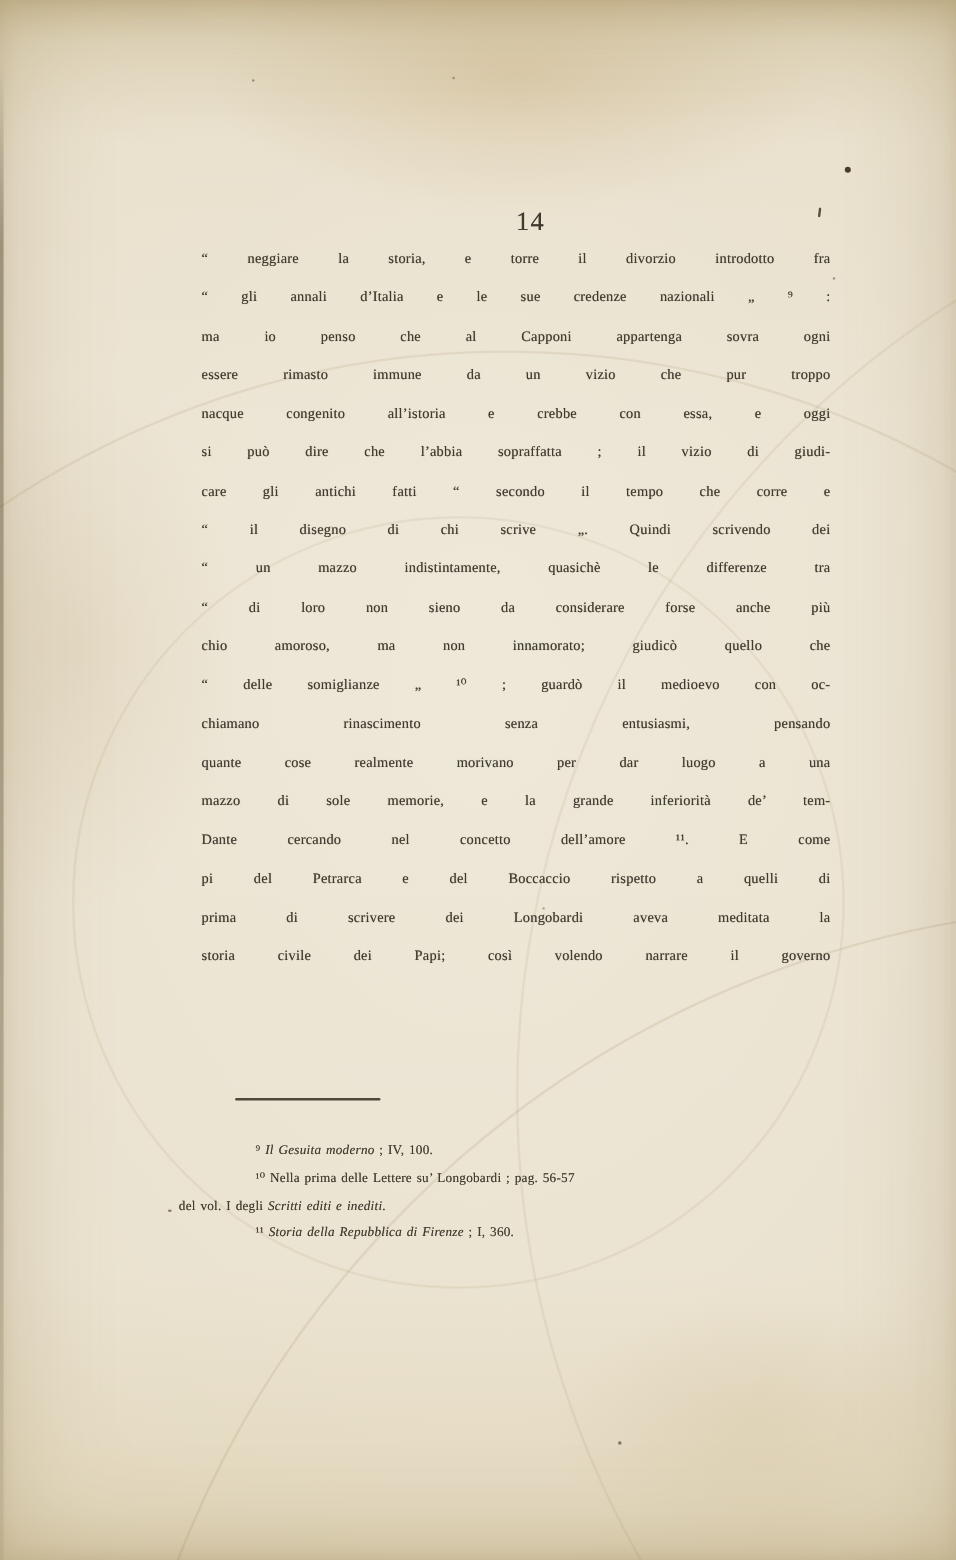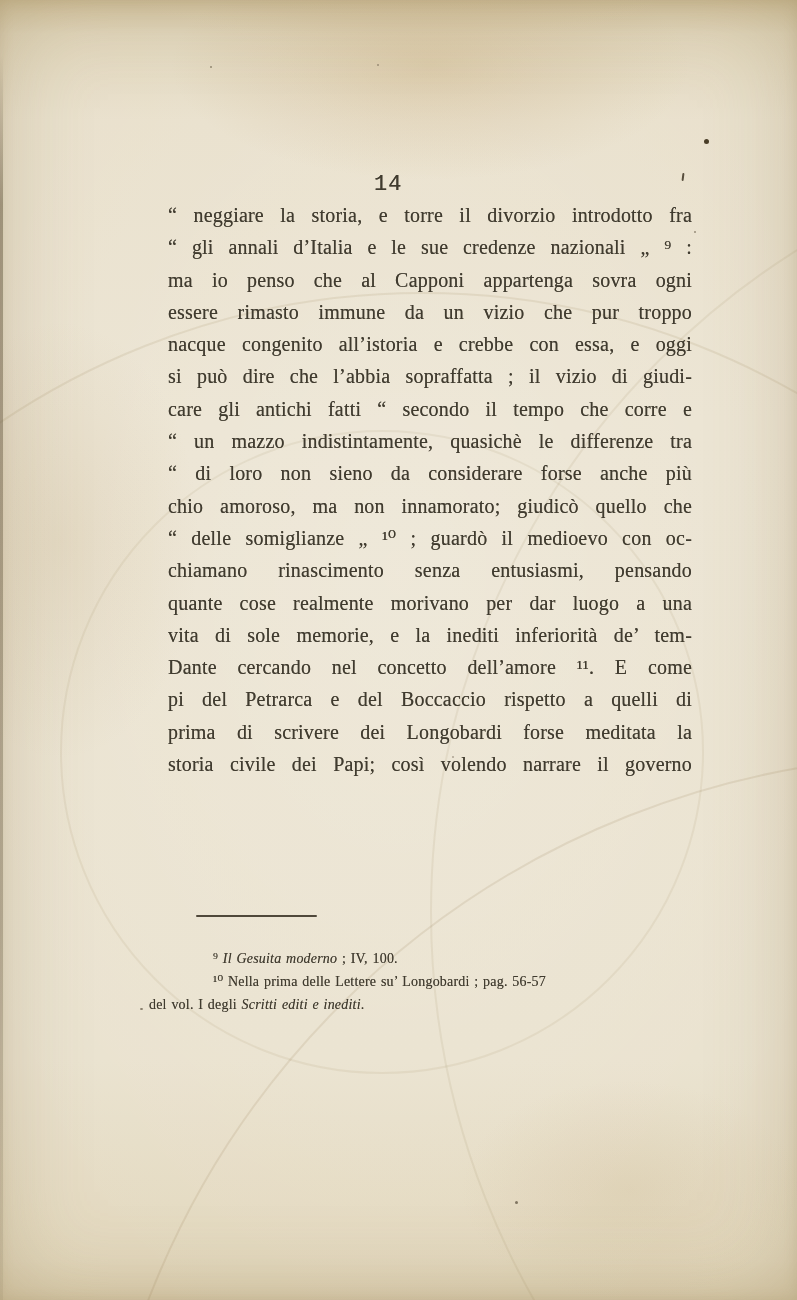--- a/index.html
+++ b/index.html
@@ -22,32 +22,32 @@
     background:radial-gradient(closest-side, rgba(180,150,100,.15), rgba(180,150,100,0)); }
   .stain3 { top:1080px; left:460px; width:340px; height:220px;
     background:radial-gradient(closest-side, rgba(185,155,105,.15), rgba(185,155,105,0)); }
   .arc { position:absolute; border-radius:50%; pointer-events:none;
     border:2px solid rgba(150,124,78,.13); }
   .arc1 { left:-330px; top:292px;  width:1500px; height:1500px; }
   .arc2 { left:90px;   top:755px;  width:1700px; height:1700px; border-color:rgba(150,124,78,.15); }
   .arc3 { left:430px;  top:130px;  width:1560px; height:1560px; border-color:rgba(150,124,78,.11); }
   .arc4 { left:60px;   top:430px;  width:640px;  height:640px;  border-color:rgba(150,124,78,.10); }
   .page-number { position:absolute; top:172px; left:374px; width:80px;
-    text-align:left; font-size:22px; letter-spacing:1px;
-    text-shadow:0 0 .5px rgba(64,59,47,.8);font-family:Liberation Mono, monospace; }
+    text-align:right; font-size:22px; letter-spacing:1px;
+    text-shadow:0 0 .5px rgba(64,59,47,.8); }
   .stray-mark { position:absolute; left:682px; top:173px; width:2px; height:8px;
     background:#584f3e; transform:rotate(7deg); border-radius:1px; }
   .body-text { position:absolute; left:168px; top:199px; width:524px;
-    font-size:20px; line-height:32.3px; letter-spacing:.2px; word-spacing:1.5px;
+    font-size:12px; line-height:32.3px; letter-spacing:.2px; word-spacing:1.5px;
     text-shadow:0 0 .6px rgba(62,57,45,.65); }
   .body-line { height:32.3px; text-align:justify; text-align-last:justify; }
   .footnote-rule { position:absolute; left:196px; top:915px; width:121px; height:2px;
     background:#4f483a; border-radius:1px; }
   .footnotes { position:absolute; left:149px; top:948px; width:552px;
-    font-size:14px; line-height:22.8px; letter-spacing:.2px; word-spacing:1px;
+    font-size:11px; line-height:22.8px; letter-spacing:.2px; word-spacing:1px;
     text-shadow:0 0 .5px rgba(62,57,45,.6); }
   .footnote-line { padding-left:0; }
   .footnote-line.indent { padding-left:64px; }
   .footnote-line .it { font-style:italic; }
   .speck { position:absolute; border-radius:50%; background:#5d5340; pointer-events:none; }
   .sp1 { left:704px; top:139px; width:5px; height:5px; background:#4a3e28; }
   .sp2 { left:210px; top:66px;  width:2px; height:2px; opacity:.6; }
   .sp3 { left:515px; top:1201px; width:3px; height:3px; opacity:.75; }
   .sp4 { left:140px; top:1008px; width:3px; height:2px; opacity:.7; }
   .sp5 { left:694px; top:231px; width:2px; height:2px; opacity:.6; }
@@ -71,39 +71,41 @@
   <div class="stray-mark"></div>
 
   <div class="body-text">
       <div class="body-line">“ neggiare la storia, e torre il divorzio introdotto fra</div>
       <div class="body-line">“ gli annali d’Italia e le sue credenze nazionali „ ⁹ :</div>
       <div class="body-line">ma io penso che al Capponi appartenga sovra ogni</div>
       <div class="body-line">essere rimasto immune da un vizio che pur troppo</div>
       <div class="body-line">nacque congenito all’istoria e crebbe con essa, e oggi</div>
       <div class="body-line">si può dire che l’abbia sopraffatta ; il vizio di giudi-</div>
       <div class="body-line">care gli antichi fatti “ secondo il tempo che corre e</div>
+      <div class="body-line">“ il disegno di chi scrive „. Quindi scrivendo dei</div>
       <div class="body-line">“ un mazzo indistintamente, quasichè le differenze tra</div>
       <div class="body-line">“ di loro non sieno da considerare forse anche più</div>
       <div class="body-line">chio amoroso, ma non innamorato; giudicò quello che</div>
       <div class="body-line">“ delle somiglianze „ ¹⁰ ; guardò il medioevo con oc-</div>
       <div class="body-line">chiamano rinascimento senza entusiasmi, pensando</div>
       <div class="body-line">quante cose realmente morivano per dar luogo a una</div>
-      <div class="body-line">vita di sole memorie, e la inediti inferiorità de’ tem-</div>
+      <div class="body-line">mazzo di sole memorie, e la grande inferiorità de’ tem-</div>
       <div class="body-line">Dante cercando nel concetto dell’amore ¹¹. E come</div>
       <div class="body-line">pi del Petrarca e del Boccaccio rispetto a quelli di</div>
-      <div class="body-line">prima di scrivere dei Longobardi forse meditata la</div>
+      <div class="body-line">prima di scrivere dei Longobardi aveva meditata la</div>
       <div class="body-line">storia civile dei Papi; così volendo narrare il governo</div>
     </div>
 
   <div class="footnote-rule"></div>
 
   <div class="footnotes">
       <div class="footnote-line indent"><span>⁹ </span><span class="it">Il Gesuita moderno</span><span> ; IV, 100.</span></div>
       <div class="footnote-line indent"><span>¹⁰ Nella prima delle Lettere su’ Longobardi ; pag. 56-57</span></div>
       <div class="footnote-line"><span>del vol. I degli </span><span class="it">Scritti editi e inediti</span><span>.</span></div>
+      <div class="footnote-line indent"><span>¹¹ </span><span class="it">Storia della Repubblica di Firenze</span><span> ; I, 360.</span></div>
     </div>
 
   <div class="speck sp1"></div>
   <div class="speck sp2"></div>
   <div class="speck sp3"></div>
   <div class="speck sp4"></div>
   <div class="speck sp5"></div>
   <div class="speck sp6"></div>
   <div class="speck sp7"></div>
 

